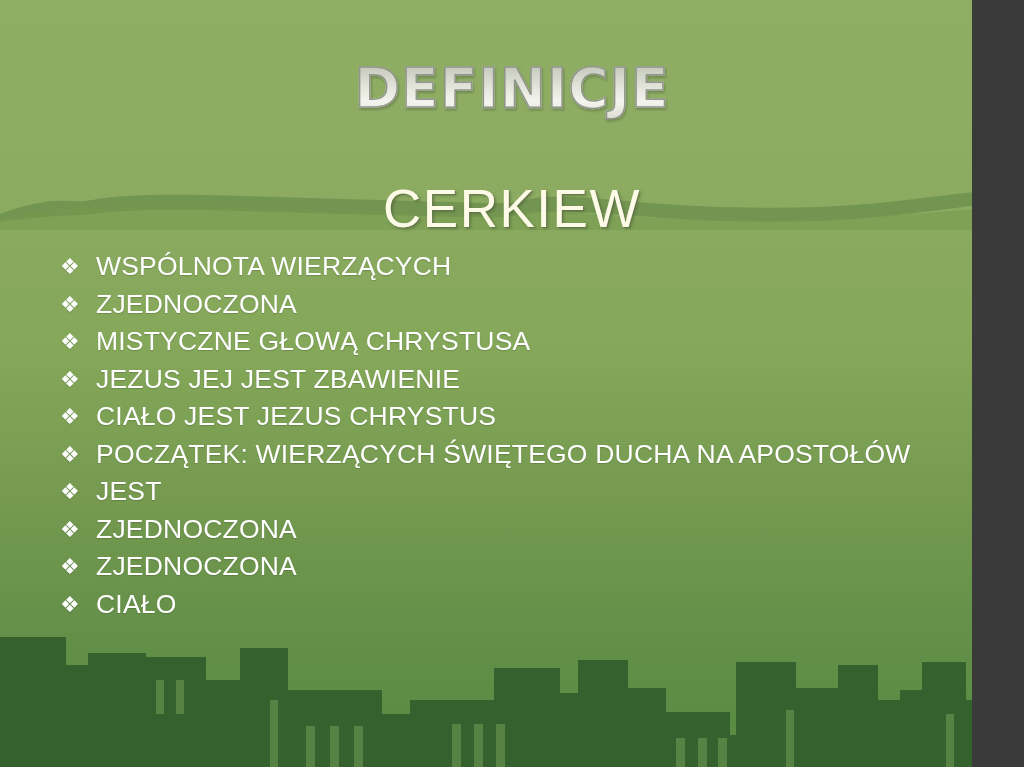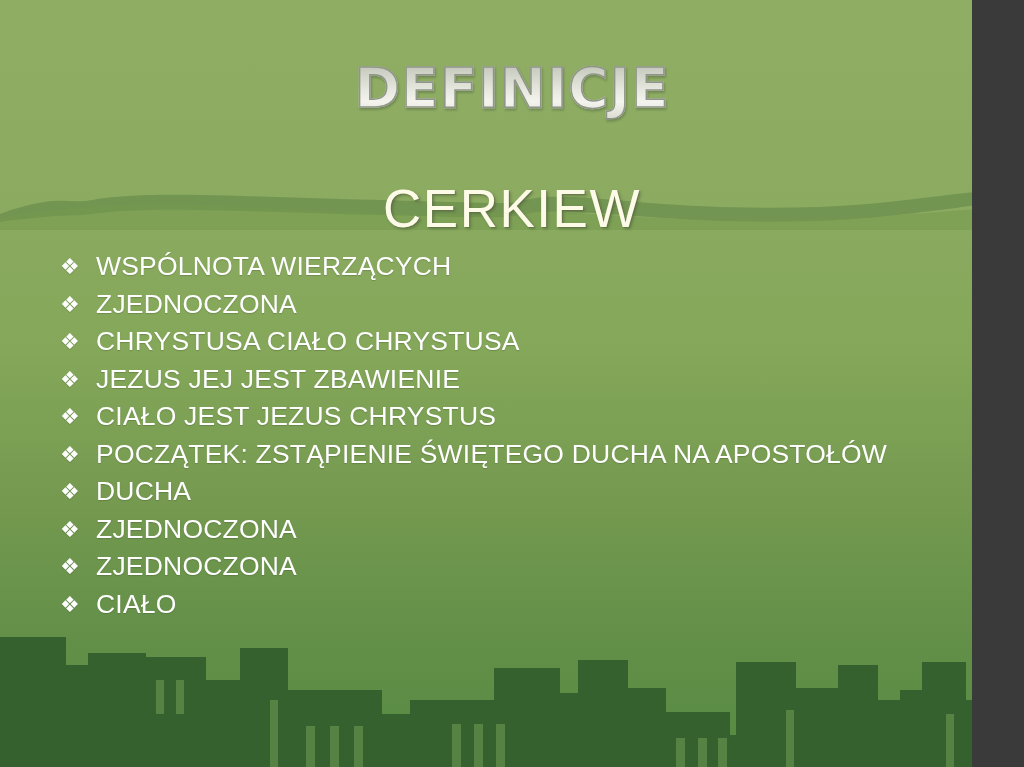--- a/index.html
+++ b/index.html
@@ -177,37 +177,37 @@
       <li>
         <span class="bullet-mark">❖</span>
         <span class="bullet-label">WSPÓLNOTA WIERZĄCYCH</span>
       </li>
       <li>
         <span class="bullet-mark">❖</span>
         <span class="bullet-label">ZJEDNOCZONA</span>
       </li>
       <li>
         <span class="bullet-mark">❖</span>
-        <span class="bullet-label">CHRYSTUSA CIAŁO CHRYSTUSA</span>
+        <span class="bullet-label">MISTYCZNE GŁOWĄ CHRYSTUSA</span>
       </li>
       <li>
         <span class="bullet-mark">❖</span>
         <span class="bullet-label">JEZUS JEJ JEST ZBAWIENIE</span>
       </li>
       <li>
         <span class="bullet-mark">❖</span>
         <span class="bullet-label">CIAŁO JEST JEZUS CHRYSTUS</span>
       </li>
       <li>
         <span class="bullet-mark">❖</span>
-        <span class="bullet-label">POCZĄTEK: ZSTĄPIENIE ŚWIĘTEGO DUCHA NA APOSTOŁÓW</span>
-      </li>
-      <li>
-        <span class="bullet-mark">❖</span>
-        <span class="bullet-label">DUCHA</span>
+        <span class="bullet-label">POCZĄTEK: WIERZĄCYCH ŚWIĘTEGO DUCHA NA APOSTOŁÓW</span>
+      </li>
+      <li>
+        <span class="bullet-mark">❖</span>
+        <span class="bullet-label">JEST</span>
       </li>
       <li>
         <span class="bullet-mark">❖</span>
         <span class="bullet-label">ZJEDNOCZONA</span>
       </li>
       <li>
         <span class="bullet-mark">❖</span>
         <span class="bullet-label">ZJEDNOCZONA</span>
       </li>
       <li>

